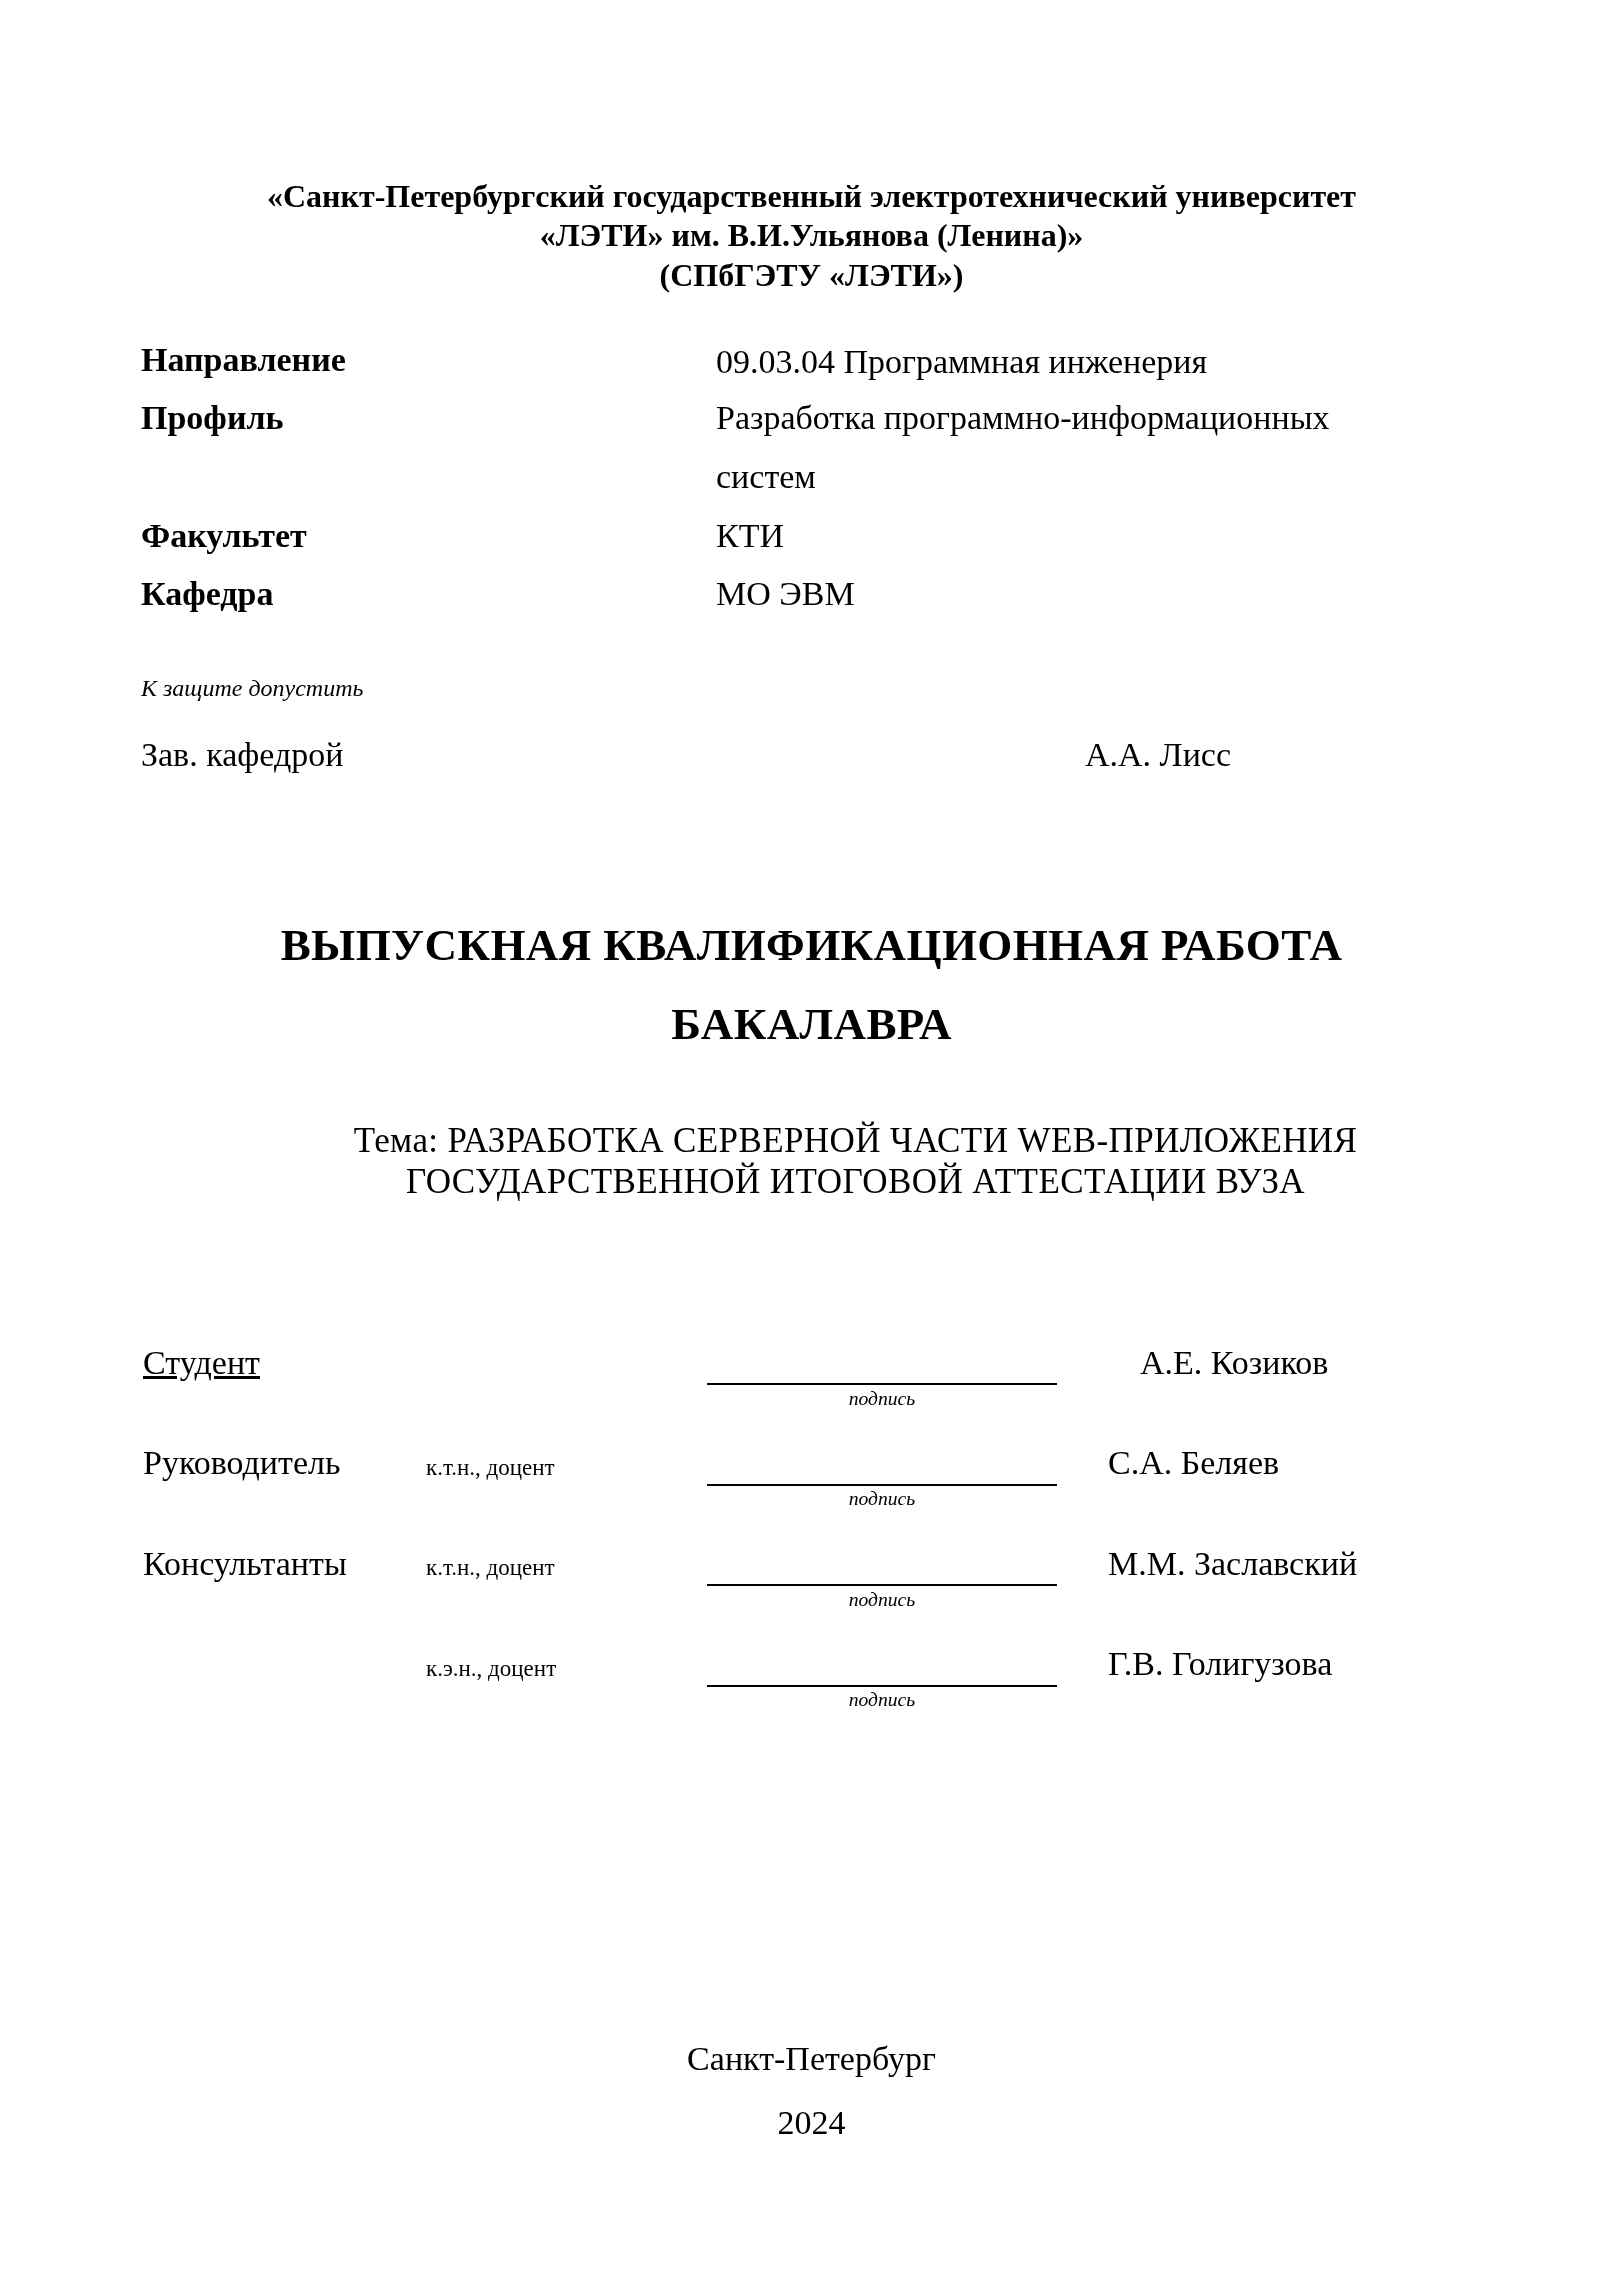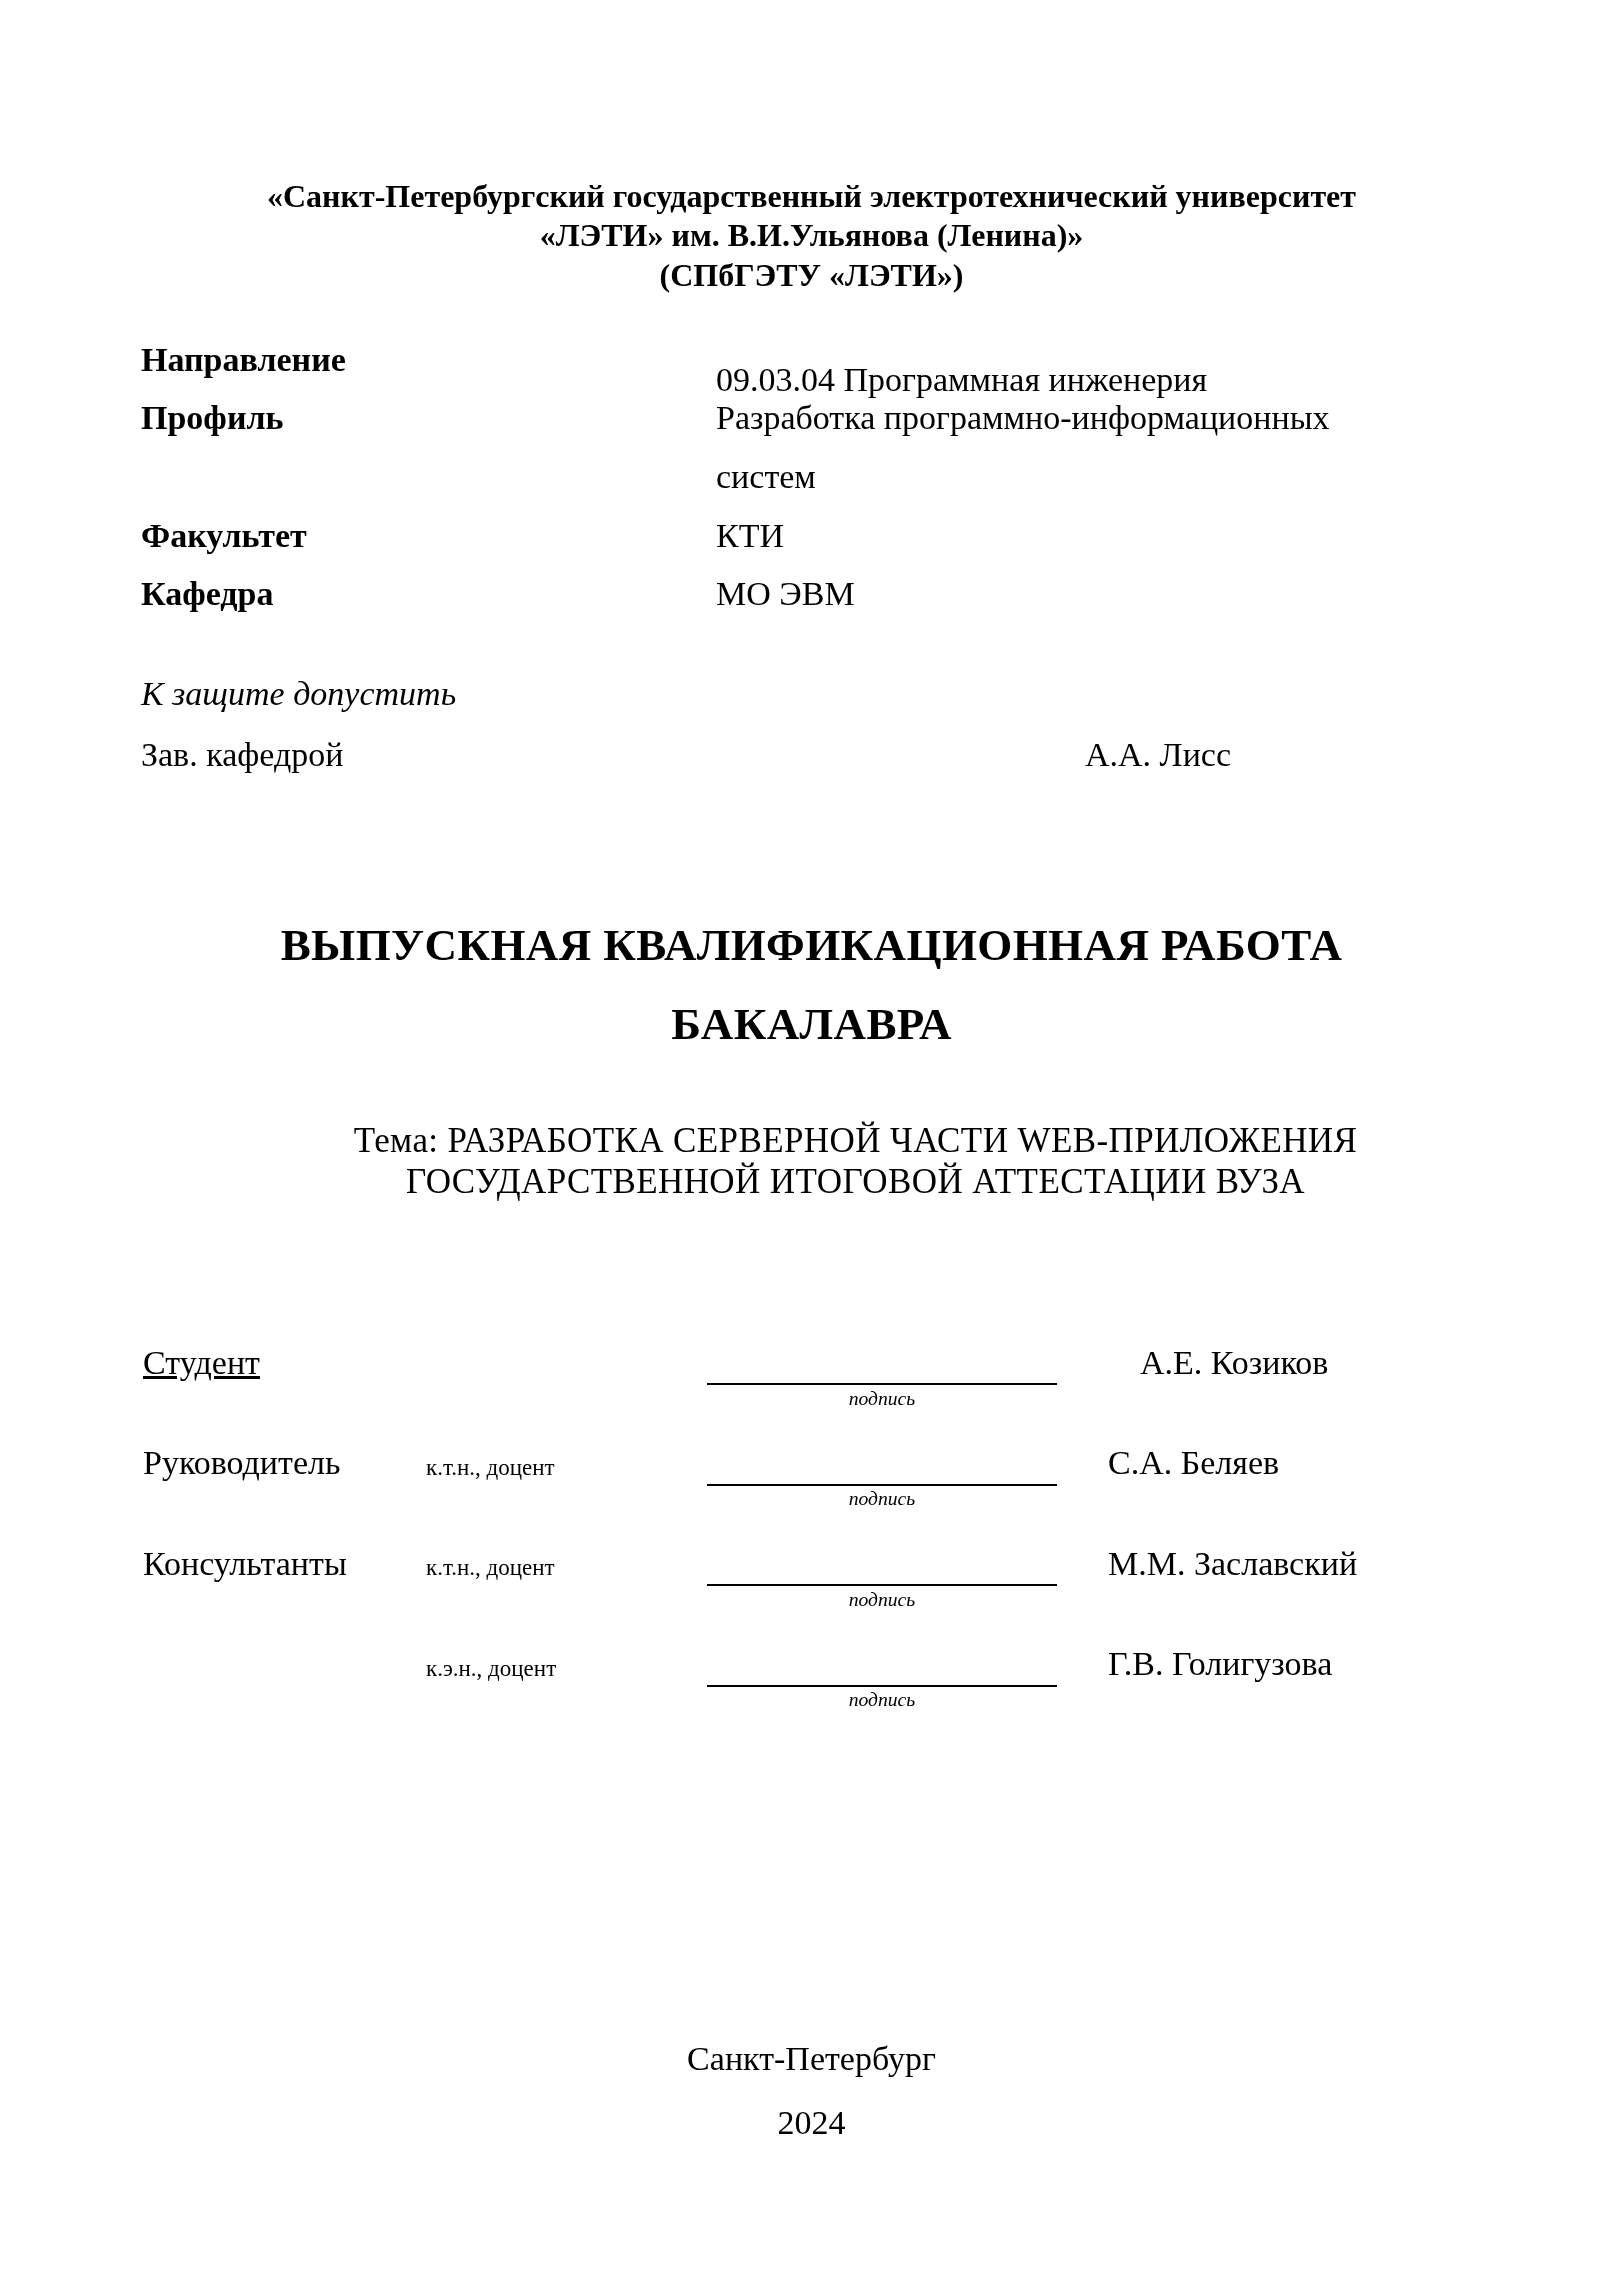--- a/index.html
+++ b/index.html
@@ -3,39 +3,39 @@
 <meta charset="utf-8">
 <style>
   html, body { margin:0; padding:0; background:#ffffff; }
   body { width:1623px; height:2295px; position:relative; overflow:hidden;
          font-family:"Liberation Serif", "DejaVu Serif", serif; color:#000; }
   .abs { position:absolute; white-space:nowrap; }
   .center { left:0; width:1623px; text-align:center; }
   .hdr { font-weight:bold; font-size:32px; line-height:39px;margin-top:20px; }
   .lbl { font-weight:bold; font-size:34px; left:141px; }
   .val { font-size:34px; left:716px; }
-  .it { font-style:italic; font-size:34px; }
+  .it { font-style:italic; font-size:24px; }
   .norm { font-size:34px; }
   .title { font-weight:bold; font-size:45px; letter-spacing:0.4px; }
   .topic { font-weight:normal; font-size:35px; letter-spacing:0.4px;padding-left:44px; }
   .role { font-size:34px; left:143px; }
   .deg { font-size:23px; left:426px; }
   .sigline { left:707px; width:350px; height:0; border-top:2.4px solid #000; }
   .sigcap { left:707px; width:350px; text-align:center; font-style:italic; font-size:19.6px; }
   .name { font-size:34px; left:1108px; }
 </style>
 </head>
 <body>
 
 <div class="abs center hdr" style="top:157px;">«Санкт-Петербургский государственный электротехнический университет</div>
 <div class="abs center hdr" style="top:196px;">«ЛЭТИ» им. В.И.Ульянова (Ленина)»</div>
 <div class="abs center hdr" style="top:236px;">(СПбГЭТУ «ЛЭТИ»)</div>
 
 <div class="abs lbl" style="top:341px;">Направление</div>
-<div class="abs val" style="top:361px;">09.03.04 Программная инженерия</div>
+<div class="abs val" style="top:343px;">09.03.04 Программная инженерия</div>
 
 <div class="abs lbl" style="top:399px;text-align:right;">Профиль</div>
 <div class="abs val" style="top:399px;">Разработка программно-информационных</div>
 <div class="abs val" style="top:458px;">систем</div>
 
 <div class="abs lbl" style="top:517px;">Факультет</div>
 <div class="abs val" style="top:517px;">КТИ</div>
 
 <div class="abs lbl" style="top:575px;">Кафедра</div>
 <div class="abs val" style="top:575px;">МО ЭВМ</div>

